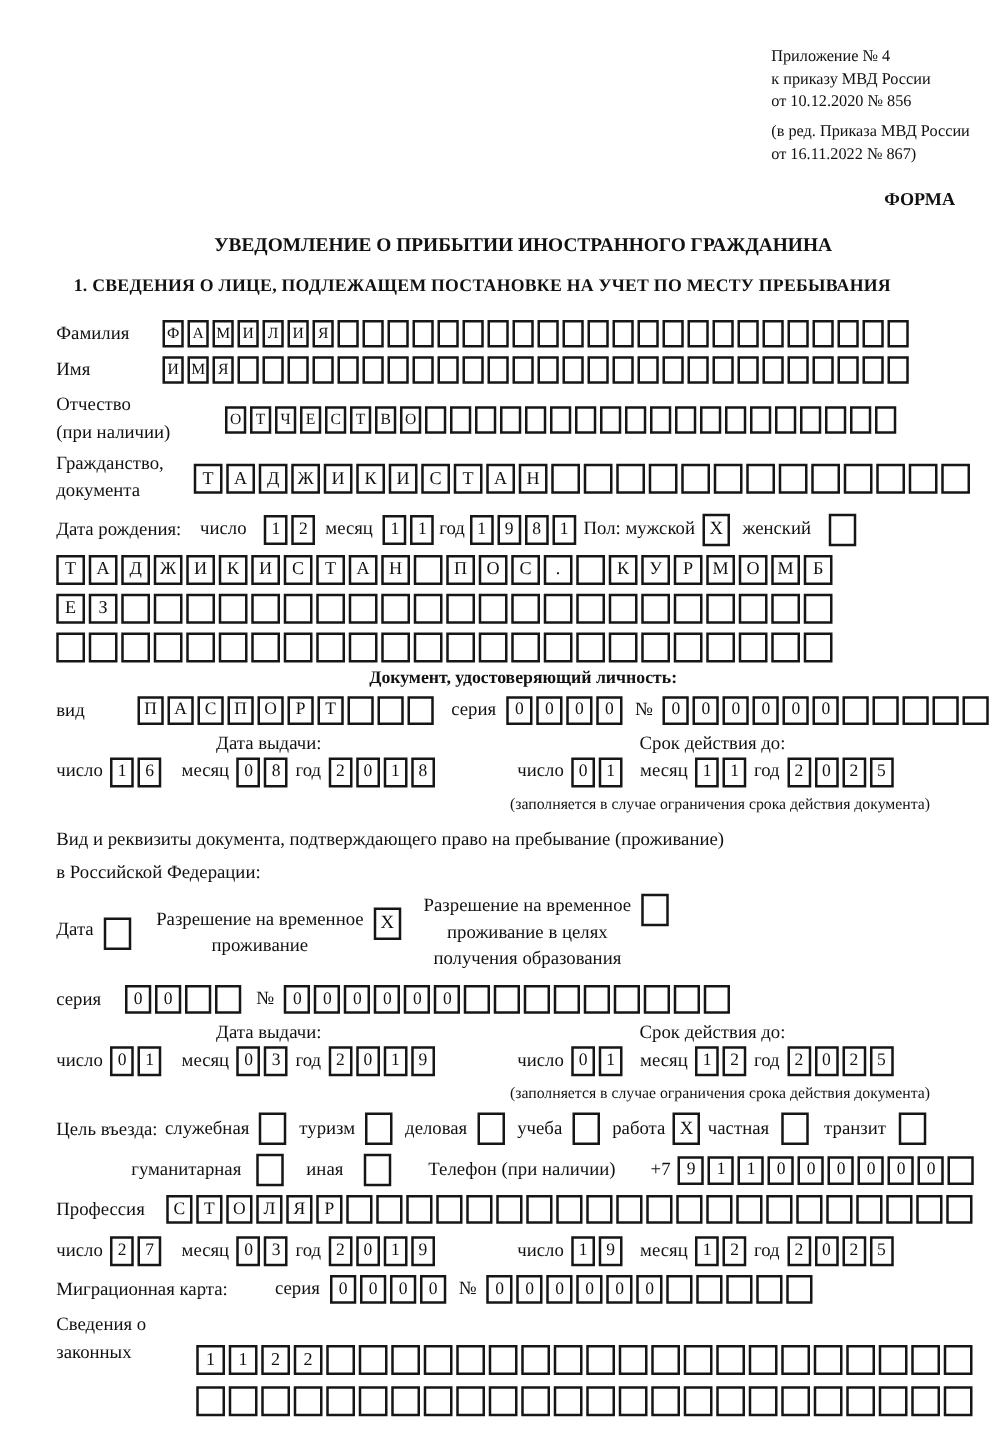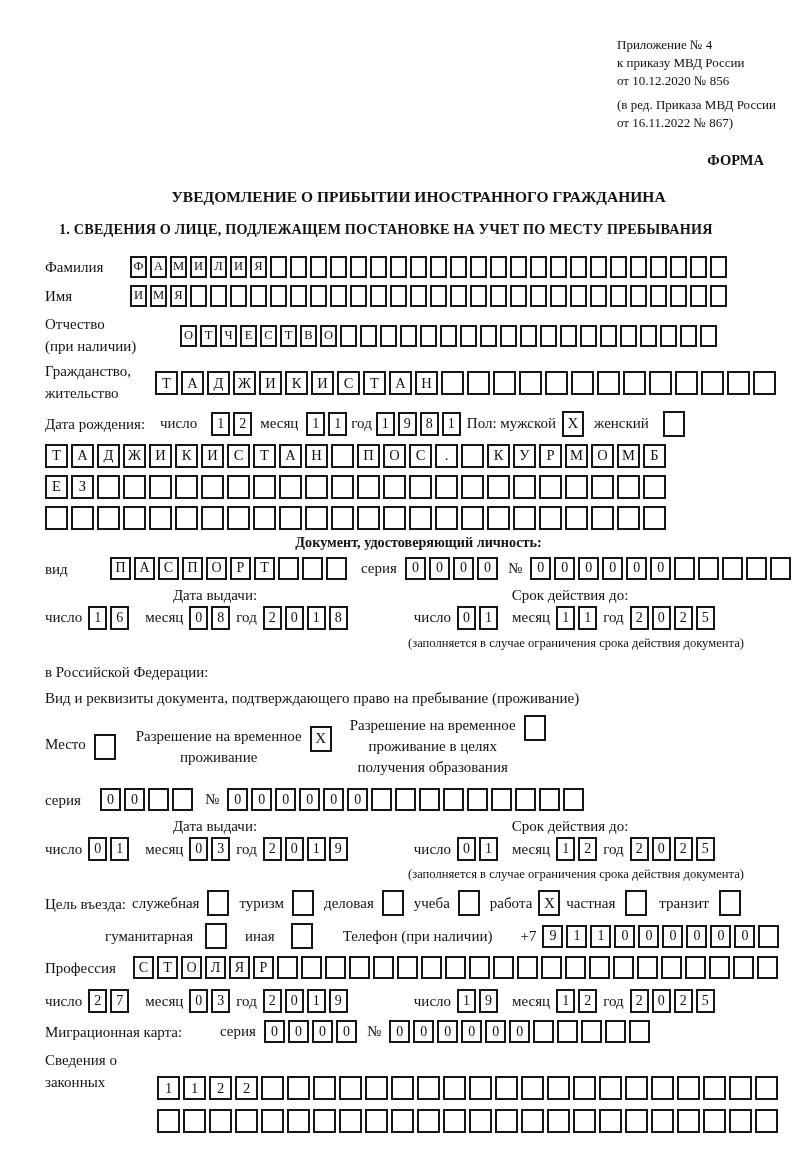--- a/index.html
+++ b/index.html
@@ -170,21 +170,21 @@
       <span class="cell"></span>
       <span class="cell"></span>
       <span class="cell"></span>
       <span class="cell"></span>
     </span>
 </div>
 
 <div class="row" style="margin-bottom:4px">
   <span class="lbl2" style="width:110px">
     <span>Гражданство,</span><br>
-    <span>жительство</span>
+    <span>документа</span>
   </span>
   <span class="cells cells-lg">
       <span class="cell">Т</span>
       <span class="cell">А</span>
       <span class="cell">Д</span>
       <span class="cell">Ж</span>
       <span class="cell">И</span>
       <span class="cell">К</span>
       <span class="cell">И</span>
       <span class="cell">С</span>
@@ -398,27 +398,27 @@
         <span class="cell">2</span>
         <span class="cell">0</span>
         <span class="cell">2</span>
         <span class="cell">5</span>
       </span>
   </span>
 </div>
 <div class="pairnote">(заполняется в случае ограничения срока действия документа)</div>
 
 <div class="plain">
+  <div>Вид и реквизиты документа, подтверждающего право на пребывание (проживание)</div>
   <div>в Российской Федерации:</div>
-  <div>Вид и реквизиты документа, подтверждающего право на пребывание (проживание)</div>
 </div>
 
 <div class="row" style="margin-top:4px">
   <span class="opt">
-    <span class="olbl">Место</span>
+    <span class="olbl">Дата</span>
     <span class="cells checkbox">
         <span class="cell"></span>
       </span>
   </span>
   <span class="opt" style="margin-left:20px">
     <span class="olbl center-txt">
       <span>Разрешение на временное</span><br>
       <span>проживание</span>
     </span>
     <span class="cells checkbox">

